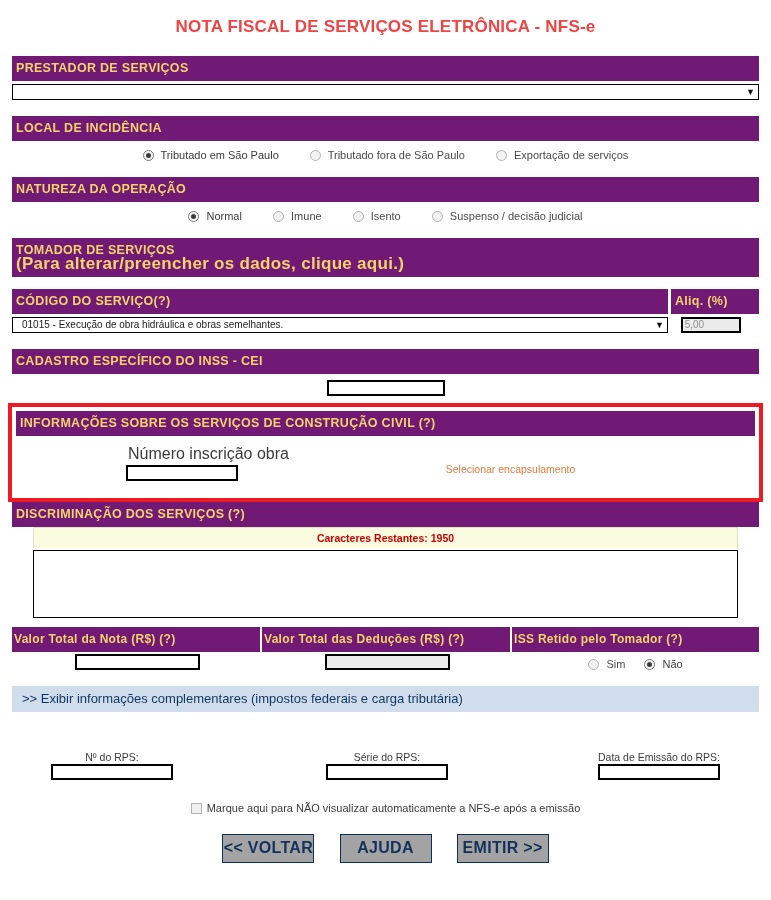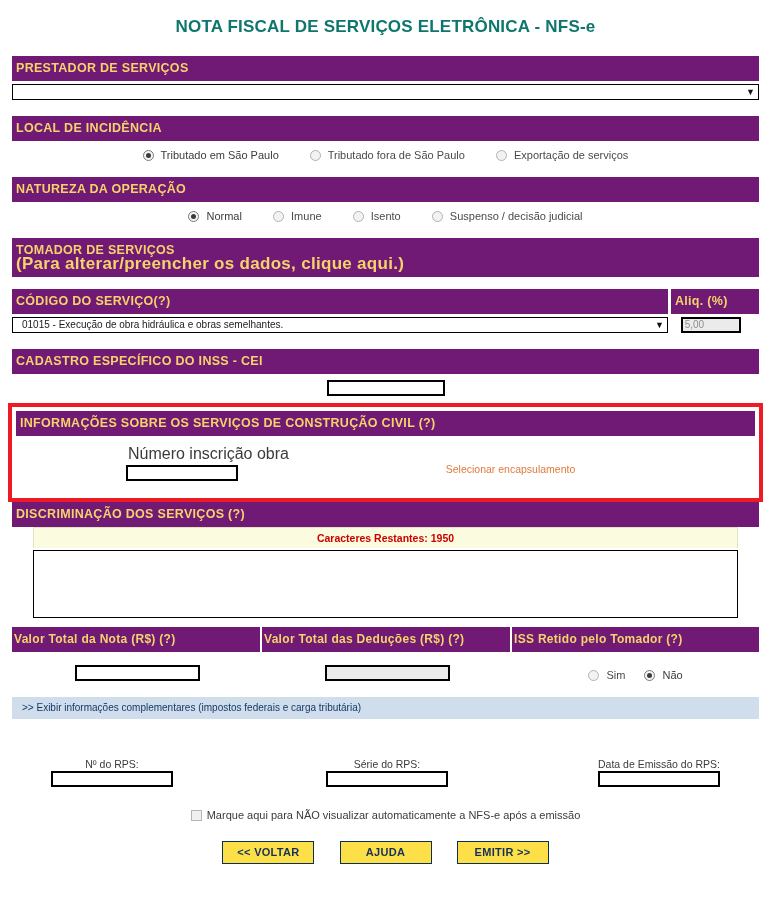--- a/index.html
+++ b/index.html
@@ -24,21 +24,21 @@
   .inner {
     width: 747px;
     margin: 0 auto;
   }
 
   
   .doc-title {
     text-align: center;
     font-size: 17px;
     font-weight: bold;
-    color: #0f766e;
+    color: #ef4444;
     letter-spacing: 0.2px;
     padding-top: 17px;
     padding-bottom: 19px;
   }
 
   
   .bar {
     background: #701a75;
     color: #f5d36b;
     text-align: left;
@@ -242,35 +242,35 @@
   .cols3 .cell { background: #0a3055; border-radius: 8px; }
   .cols3 .c1 { width: 248px; }
   .cols3 .gp { width: 2px; background: #ffffff; }
   .cols3 .c2 { width: 248px; }
   .cols3 .c3 { width: 247px; }
   .cols3 .bar { padding: 5px 2px 6px 2px; font-size: 12px; }
 
   .totals-inputs {
     display: flex;
     width: 747px;
-    padding-top: 13px;
+    padding-top: 2px;
     align-items: center;
   }
   .totals-inputs .t1 { width: 250px; text-align: center; }
   .totals-inputs .t2 { width: 250px; text-align: center; }
   .totals-inputs .t3 { width: 247px; text-align: center; font-size: 11px; color: #3b3b3b; padding-top: 3px; }
   .totals-inputs .txt { width: 125px; }
 
   
   .expander {
     box-sizing: border-box;
     width: 747px;
     background: #cfdded;
     color: #12365f;
-    font-size: 10px;
+    font-size: 13px;
     padding: 5px 0 6px 10px;
     text-align: left;
   }
 
   
   .rps-row {
     display: flex;
     width: 747px;
     padding-top: 3px;
   }
@@ -307,24 +307,24 @@
   }
 
   
   .btn-row {
     text-align: center;
     padding-top: 20px;
   }
   .btn {
     display: inline-block;
     box-sizing: border-box;
-    background: #fde047;
+    background: #a3a3a3;
     border: 1px solid #0a3055;
     color: #13315c;
-    font-size: 11px;
+    font-size: 16px;
     font-weight: bold;
     padding: 4px 0 5px 0;
     margin: 0 11px;
     text-align: center;
     min-width: 92px;
     letter-spacing: 0.3px;
   }
 </style>
 </head>
 <body>

